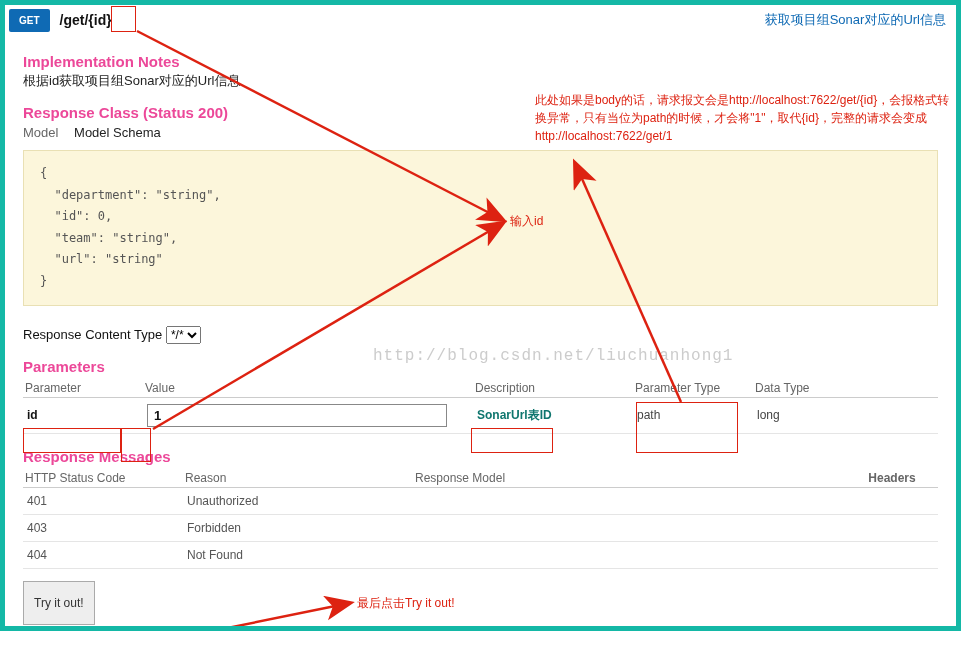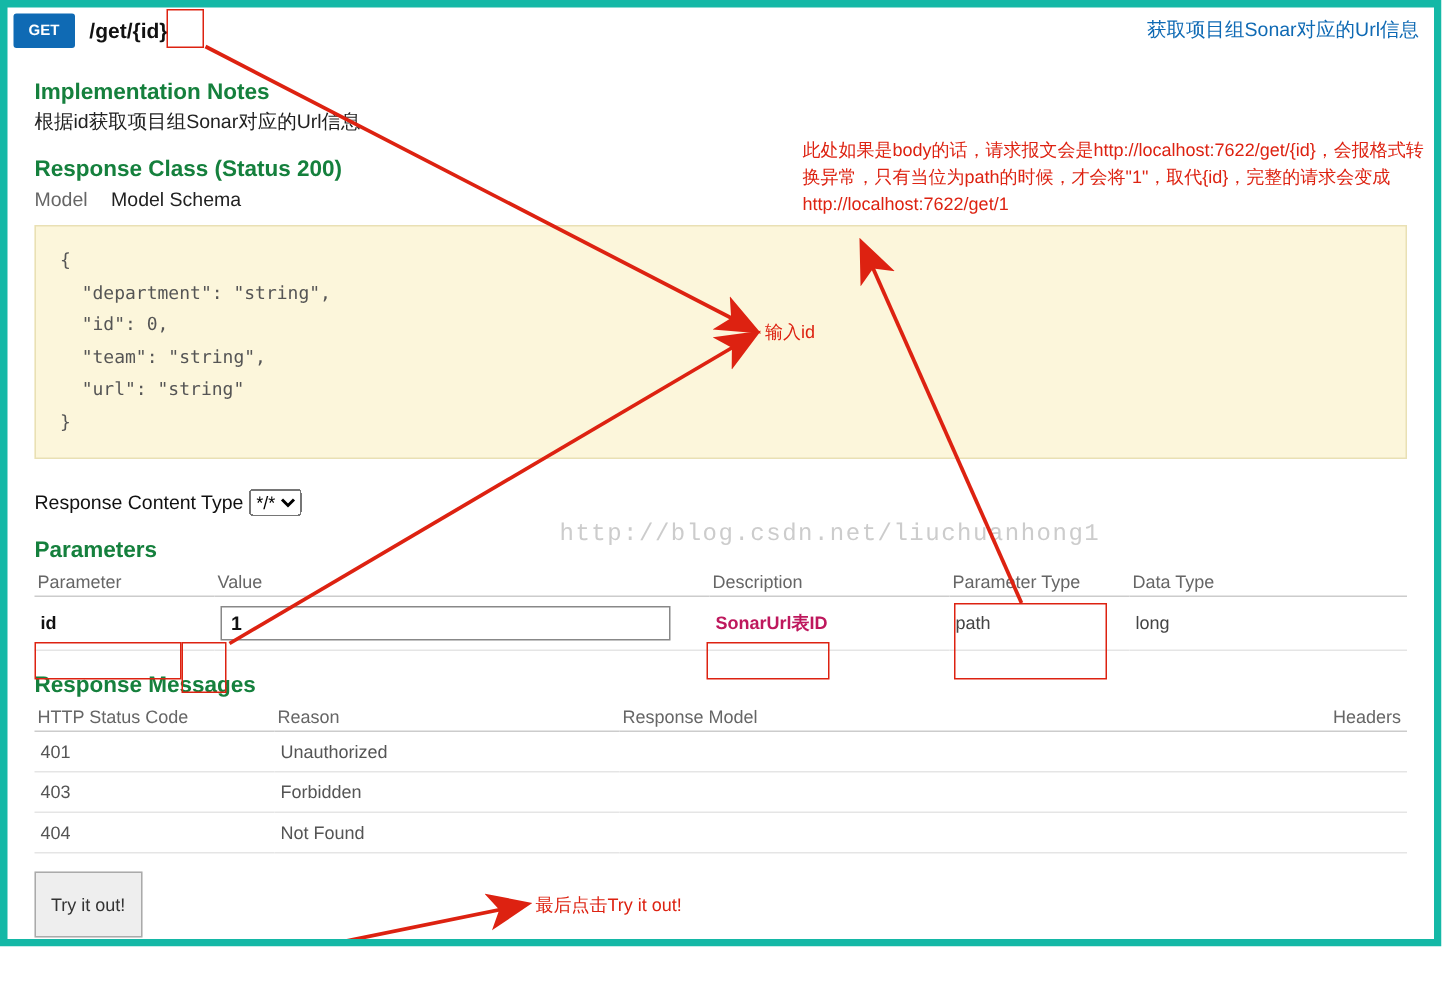--- a/index.html
+++ b/index.html
@@ -36,21 +36,21 @@
     margin-right: 10px;
   }
   .path { font-weight: bold; color: #111; font-size: 14px; }
   .summary {
     margin-left: auto;
     color: #0f6ab4;
     font-size: 13px;
   }
   .content { padding: 4px 18px 10px 18px; }
   h4.sec {
-    color: #15803d;
+    color: #ec4899;
     font-size: 15px;
     font-weight: bold;
     margin: 14px 0 2px 0;
   }
   .notes-text { color: #222; font-size: 13px; margin-top: 2px; }
   .model-row { margin-top: 4px; font-size: 13px; color: #666; }
   .model-row .tab { display: inline-block; margin-right: 12px; }
   .model-row .active { color: #222; }
   .schema-box {
     background: #fcf6db;
@@ -75,21 +75,21 @@
     padding: 4px 4px 2px 2px;
   }
   table td {
     padding: 6px 4px;
     border-bottom: 1px solid #e5e5e5;
     font-size: 12px;
     color: #444;
     vertical-align: middle;
   }
   .params-table td.pname { font-weight: bold; color: #111; }
-  .params-table td.desc  { font-weight: bold; color: #be185d; }
+  .params-table td.desc  { font-weight: bold; color: #0f766e; }
   .params-table input[type=text] {
     width: 300px; padding: 3px 6px; font-size: 13px;
     font-weight: bold; color:#111; border:1px solid #888;
   }
   .resp-table td { color:#555; }
   .try-btn {
     margin-top: 12px; padding: 14px 10px;
     background: #eee; border: 1px solid #aaa;
     font-size: 12px; color:#333; cursor:pointer;
   }
@@ -113,21 +113,21 @@
     pointer-events:none;
   }
   .col-p  { width:120px; }
   .col-v  { width:330px; }
   .col-d  { width:160px; }
   .col-pt { width:120px; }
   .col-dt { width:auto; }
   .resp-c1 { width:160px;}
   .resp-c2 { width:230px;}
   .resp-c3 { width:auto;}
-  .resp-c4 { width:90px; text-align:right;}
+  .resp-c4 { width:90px; text-align:center;font-weight:bold;}
 </style>
 </head>
 <body>
 
 <div class="wrap">
   <div class="inner">
 
     <div class="opheader">
       <span class="method">GET</span>
       <span class="path">/get/{id}</span>

